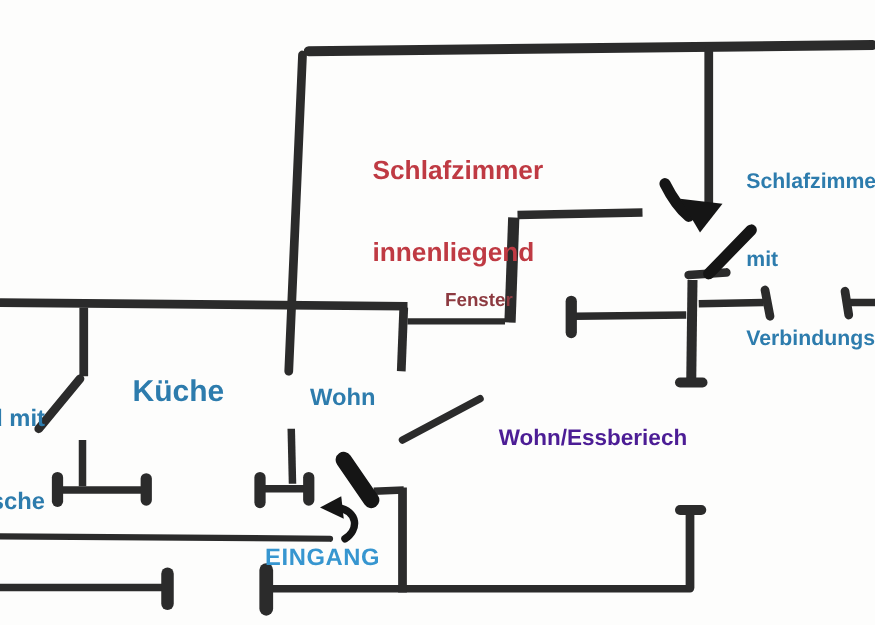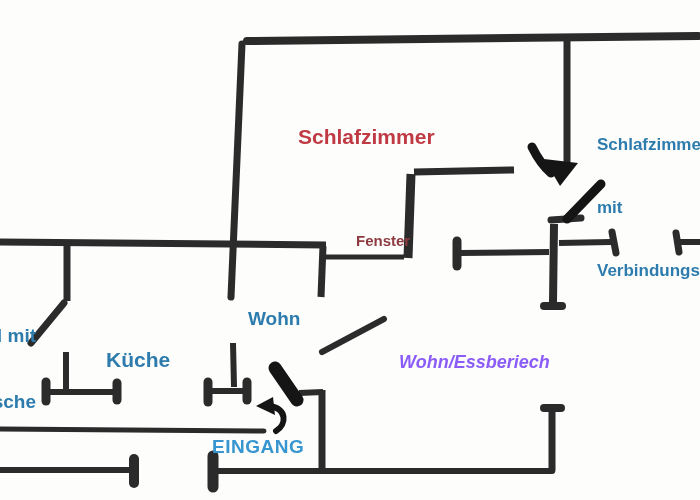--- a/index.html
+++ b/index.html
@@ -5,24 +5,24 @@
   html,body{margin:0;padding:0;}
   body{width:700px;height:500px;overflow:hidden;background:#ffffff;}
   #plan{position:relative;width:700px;height:500px;background:#fdfdfc;overflow:hidden;
         font-family:"Liberation Sans", sans-serif;}
   #walls{position:absolute;left:0;top:0;}
   .lbl{position:absolute;white-space:pre;font-weight:600;}
   .lbl span{display:block;}
   #lbl-bedroom-inner{left:298px;top:82px;font-size:21px;line-height:22px;color:#bf3a43;}
   #lbl-bedroom-conn{left:597px;top:92px;font-size:17px;line-height:21px;color:#2d7cad;width:160px;}
   #lbl-bath{left:-62px;top:281px;width:98px;text-align:right;font-size:19px;line-height:22px;color:#2d7cad;}
-  #lbl-kitchen{left:106px;top:300px;font-size:21px;color:#2d7cad;margin-top:48px;}
+  #lbl-kitchen{left:106px;top:300px;font-size:24px;color:#2d7cad;}
   #lbl-hall{left:248px;top:308px;font-size:19px;color:#2d7cad;}
   #lbl-window{left:356px;top:232px;font-size:15px;color:#8d3a40;}
-  #lbl-living{left:399px;top:352px;font-size:18px;color:#8b5cf6;font-style:italic;}
+  #lbl-living{left:399px;top:340px;font-size:18px;color:#4c1d95;}
   #lbl-entrance{left:212px;top:436px;font-size:19px;font-weight:700;color:#3796d0;letter-spacing:0.5px;text-align:right;}
   svg line, svg path{stroke:#2b2b2b;fill:none;}
   .ann{stroke:#151515;}
 </style>
 </head>
 <body>
 
 <div id="plan">
 
   <svg id="walls" width="700" height="500" viewBox="0 0 700 500">
@@ -89,20 +89,21 @@
       <line x1="275" y1="368" x2="297" y2="400" stroke-width="13" class="ann"></line>
     </g>
     <g>
       <path d="M 276,431 C 287,424 287,409 270,406" class="ann" stroke-width="6" stroke-linecap="round"></path>
       <polygon points="256,406 273,397 275,415" fill="#151515" stroke="none"></polygon>
     </g>
   </svg>
 
   <div class="lbl" id="lbl-bedroom-inner">
     <span>Schlafzimmer</span>
+    <span>innenliegend</span>
   </div>
 
   <div class="lbl" id="lbl-bedroom-conn">
     <span>Schlafzimmer</span>
     <span>mit</span>
     <span>Verbindungst</span>
   </div>
 
   <div class="lbl" id="lbl-bath">
     <span>d mit</span>

